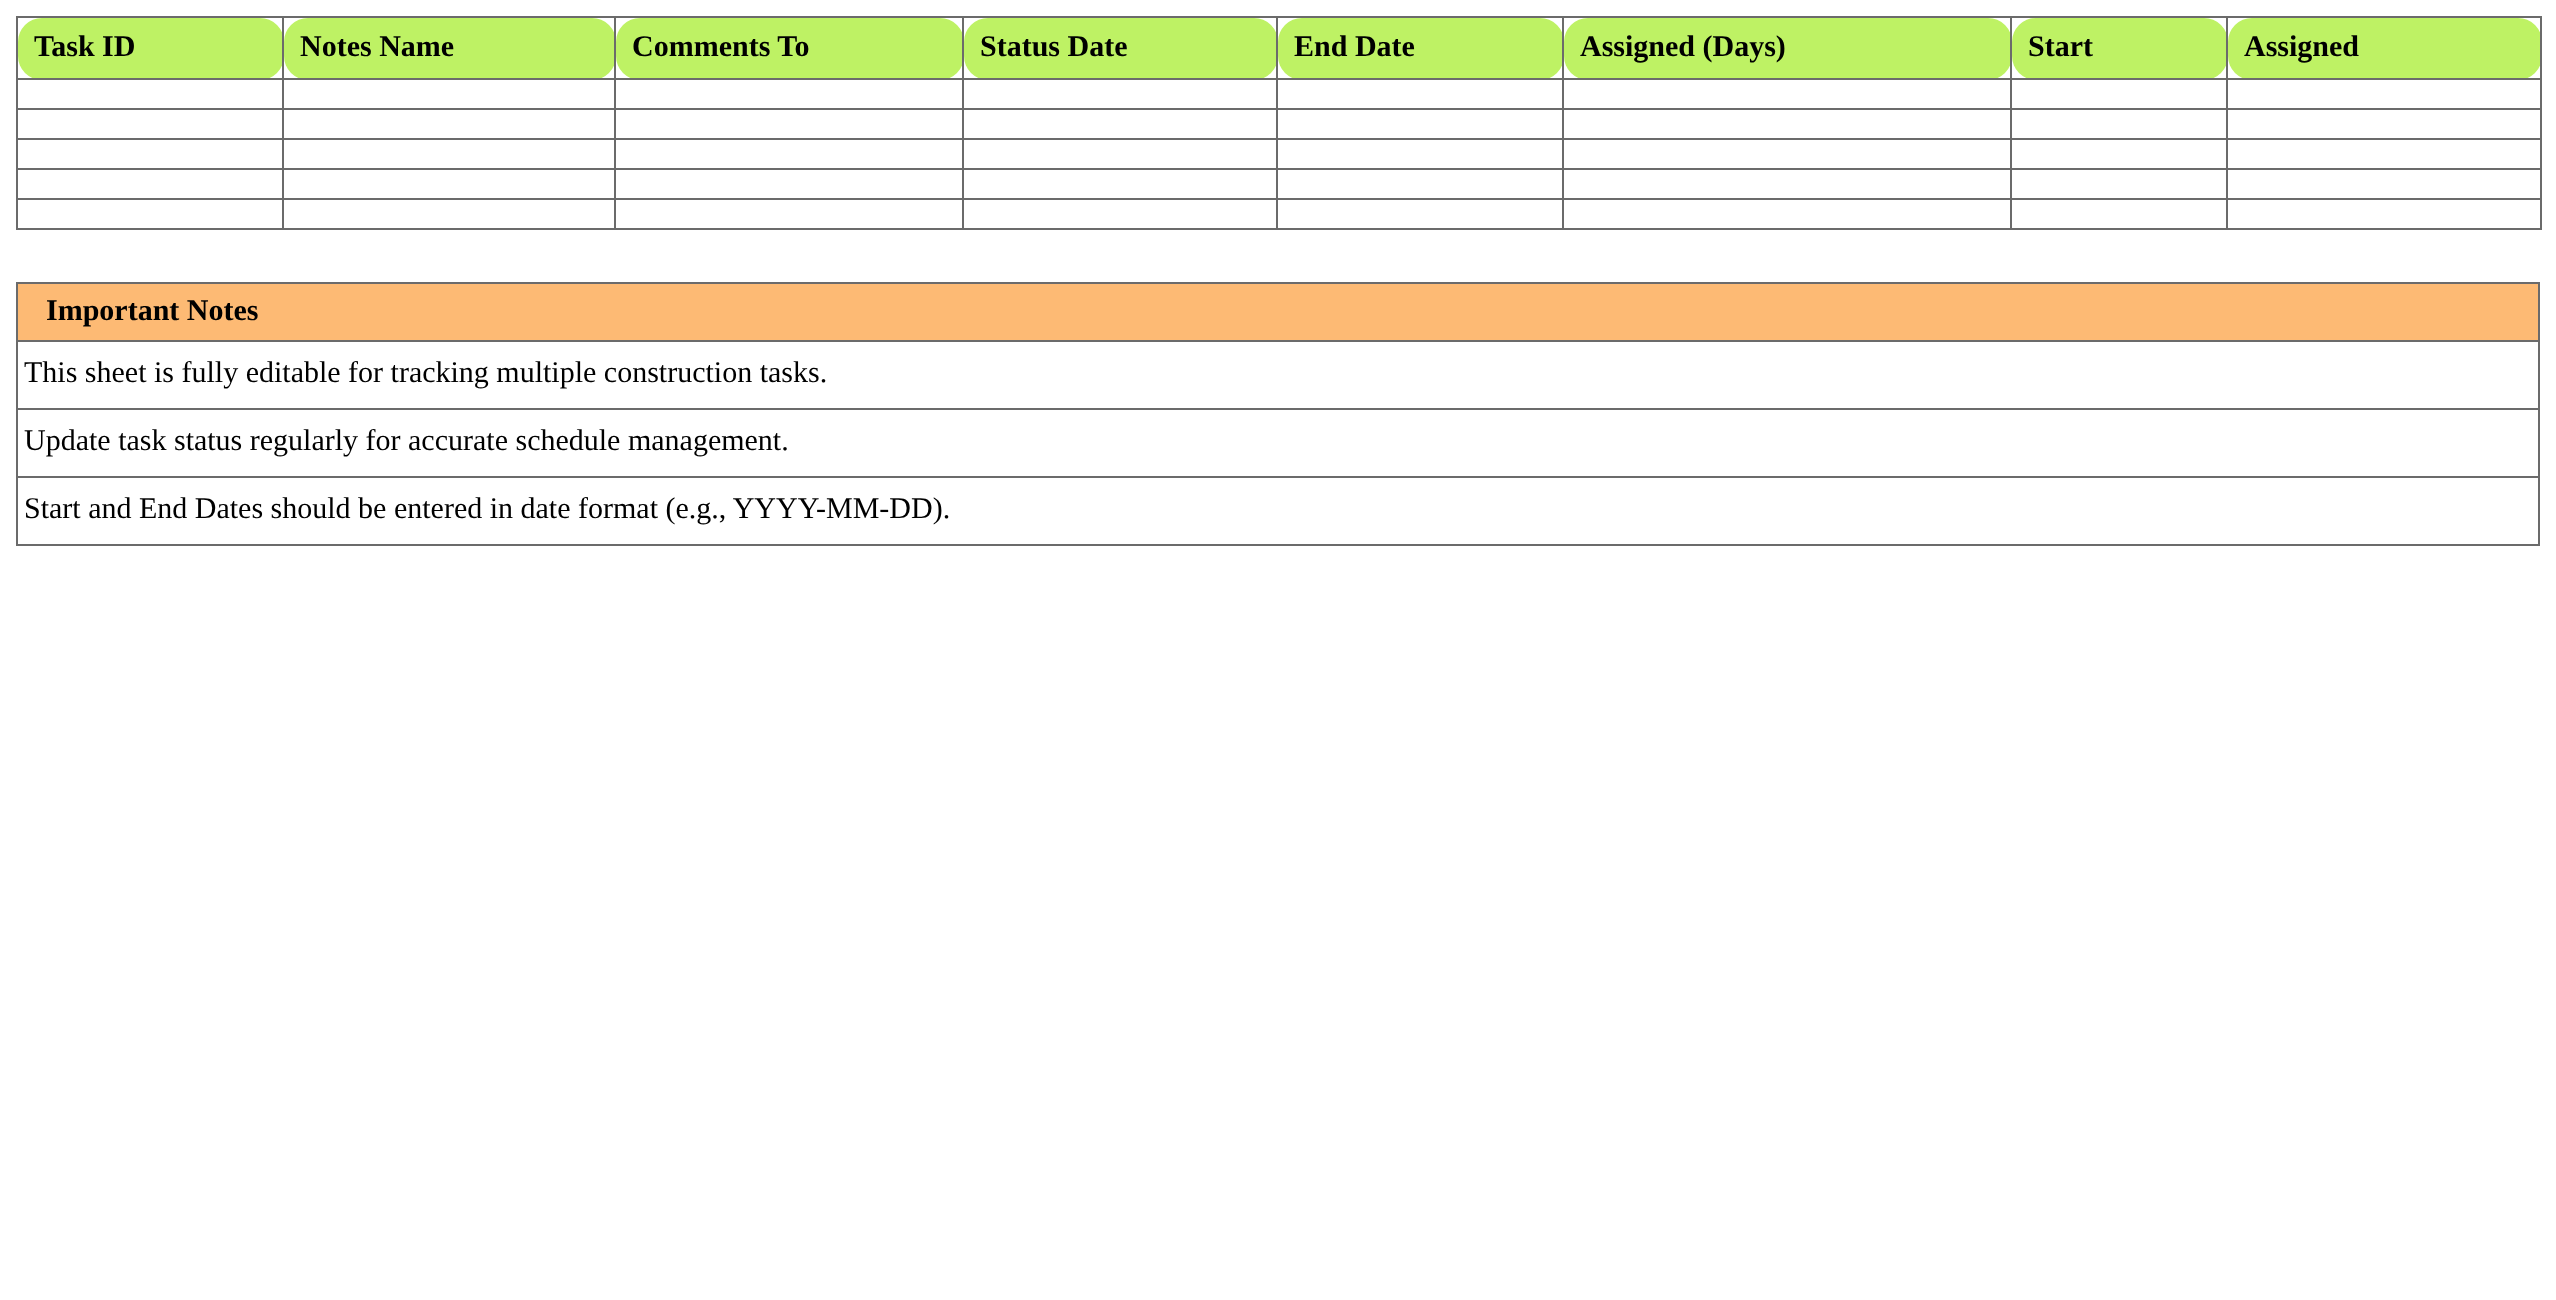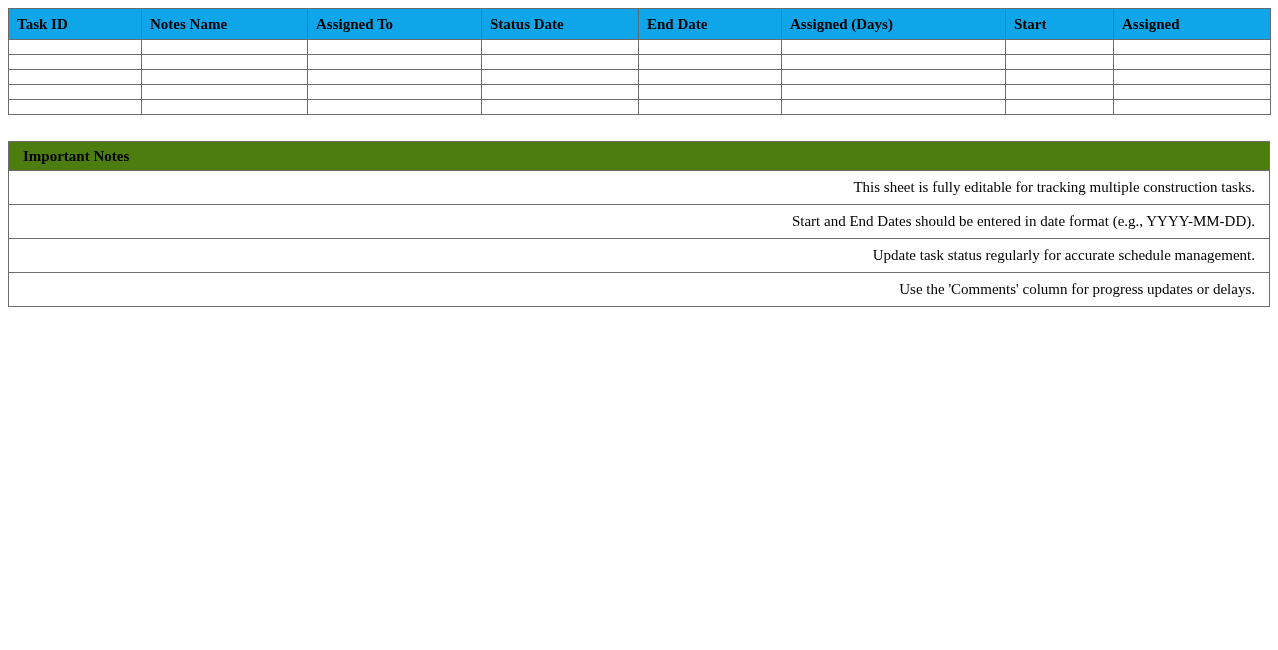--- a/index.html
+++ b/index.html
@@ -25,53 +25,54 @@
     width: 1262px;
   }
   table.task-table th,
   table.task-table td {
     border: 1px solid #6b6b6b;
     padding: 0;
     vertical-align: middle;
     font-size: 15px;
   }
   table.task-table th {
-    background: #0ea5e9;
+    background: #bef264;
     font-weight: bold;
     text-align: left;
     height: 30px;
     padding: 0 8px;
     font-family: "Liberation Serif", "DejaVu Serif", serif;
+    border-radius: 12px;
   }
   table.task-table td {
     height: 14px;
     padding: 0 8px;
   }
   .spacer {
     height: 26px;
   }
   table.notes-table {
     border-collapse: collapse;
     table-layout: fixed;
     width: 1262px;
   }
   table.notes-table th {
-    background: #4d7c0f;
+    background: #fdba74;
     border: 1px solid #6b6b6b;
     text-align: left;
     font-weight: bold;
     height: 28px;
     padding: 0 14px;
     font-size: 15px;
   }
   table.notes-table td {
     border: 1px solid #6b6b6b;
-    text-align: right;
+    text-align: left;
     height: 33px;
-    padding: 0 14px;
+    padding: 0 3px;
     font-size: 15px;
   }
   col.c1 { width: 133px; }
   col.c2 { width: 166px; }
   col.c3 { width: 174px; }
   col.c4 { width: 157px; }
   col.c5 { width: 143px; }
   col.c6 { width: 224px; }
   col.c7 { width: 108px; }
   col.c8 { width: 157px; }
@@ -89,21 +90,21 @@
         <col class="c4">
       <col class="c5">
         <col class="c6">
         <col class="c7">
         <col class="c8">
     </colgroup>
     <thead>
       <tr>
         <th>Task ID</th>
         <th>Notes Name</th>
-        <th>Assigned To</th>
+        <th>Comments To</th>
         <th>Status Date</th>
         <th>End Date</th>
         <th>Assigned (Days)</th>
         <th>Start</th>
         <th>Assigned</th>
       </tr>
     </thead>
     <tbody>
       <tr>
         <td></td>
@@ -164,24 +165,21 @@
     <thead>
       <tr>
         <th>Important Notes</th>
       </tr>
     </thead>
     <tbody>
       <tr>
         <td>This sheet is fully editable for tracking multiple construction tasks.</td>
       </tr>
       <tr>
-        <td>Start and End Dates should be entered in date format (e.g., YYYY-MM-DD).</td>
-      </tr>
-      <tr>
         <td>Update task status regularly for accurate schedule management.</td>
       </tr>
       <tr>
-        <td>Use the 'Comments' column for progress updates or delays.</td>
+        <td>Start and End Dates should be entered in date format (e.g., YYYY-MM-DD).</td>
       </tr>
     </tbody>
   </table>
 
 </div>
 
 </body></html>

